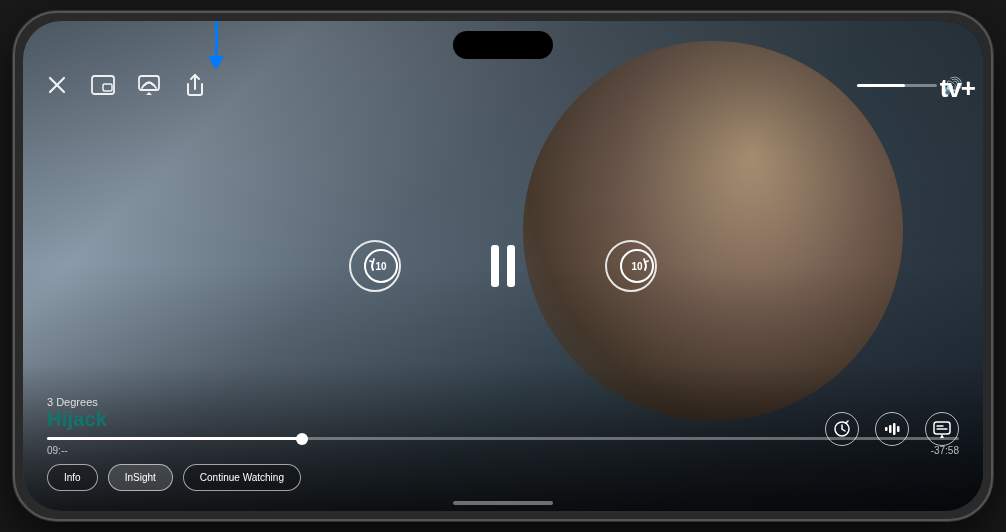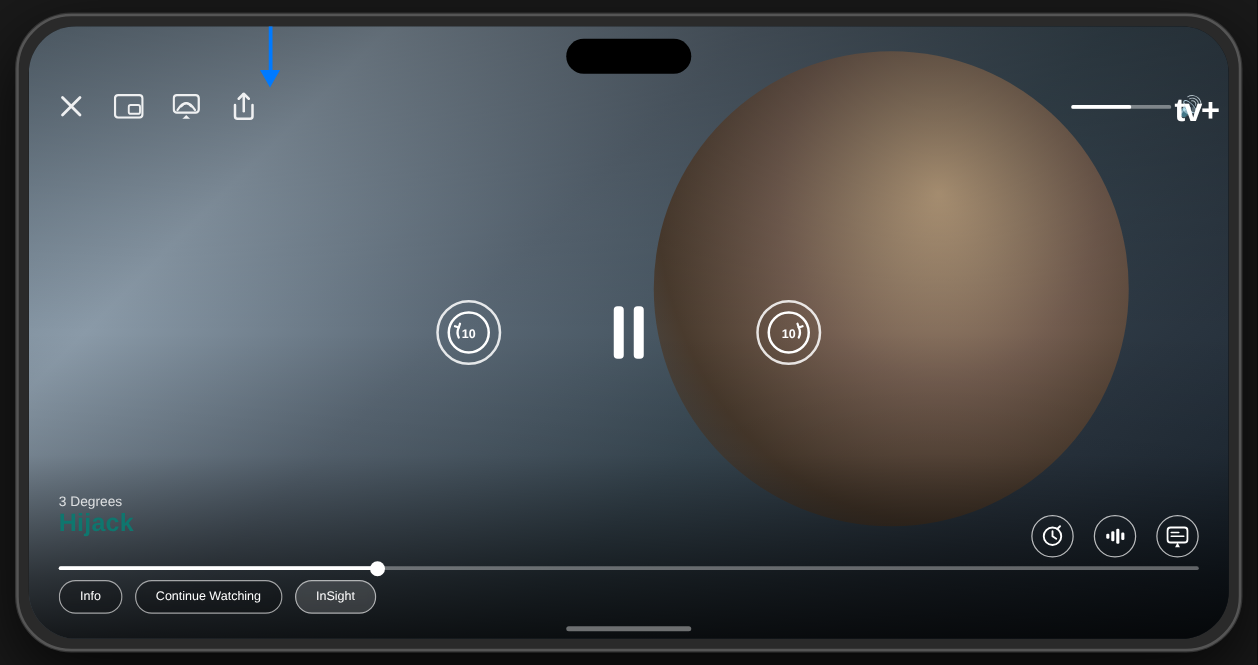--- a/index.html
+++ b/index.html
@@ -229,21 +229,21 @@
       z-index: 20;
     }
 
     .rewind-btn, .forward-btn {
       width: 52px;
       height: 52px;
       border: 2.5px solid rgba(255,255,255,0.85);
       border-radius: 50%;
       display: flex;
       align-items: center;
-      justify-content: center;
+      justify-content: flex-end;
       color: white;
       font-size: 11px;
       font-weight: 600;
       cursor: pointer;
       position: relative;
     }
 
     .pause-btn {
       width: 44px;
       height: 52px;
@@ -493,20 +493,24 @@
     <div class="title-area">
       <div class="episode-label">3 Degrees</div>
       <div class="title-label">Hijack</div>
     </div>
 
     <div class="progress-section">
       <div class="progress-track">
         <div class="progress-fill"></div>
         <div class="progress-knob"></div>
       </div>
+      <div class="time-labels">
+        <span class="time-current">09:--</span>
+        <span class="time-remaining">-37:58</span>
+      </div>
     </div>
 
     <div class="right-controls">
 
       <div class="right-ctrl-icon">
         <svg width="18" height="18" viewBox="0 0 18 18" fill="none">
           <circle cx="9" cy="9" r="7" stroke="white" stroke-width="1.5" fill="none"></circle>
           <path d="M9 5 L9 9 L12 11" stroke="white" stroke-width="1.5" stroke-linecap="round"></path>
           <path d="M13 3 L15 1" stroke="white" stroke-width="1.5" stroke-linecap="round"></path>
         </svg>
@@ -526,19 +530,19 @@
           <rect x="1" y="2" width="16" height="12" rx="2.5" stroke="white" stroke-width="1.5" fill="none"></rect>
           <path d="M7 18 L9 14 L11 18" fill="white"></path>
           <line x1="4" y1="6" x2="10" y2="6" stroke="white" stroke-width="1.3" stroke-linecap="round"></line>
           <line x1="4" y1="9" x2="14" y2="9" stroke="white" stroke-width="1.3" stroke-linecap="round"></line>
         </svg>
       </div>
     </div>
 
     <div class="bottom-pills">
       <div class="pill-btn">Info</div>
+      <div class="pill-btn active">InSight</div>
       <div class="pill-btn">Continue Watching</div>
-      <div class="pill-btn active">InSight</div>
     </div>
 
     <div class="home-indicator"></div>
   </div>
 </div>
 
 </body></html>

